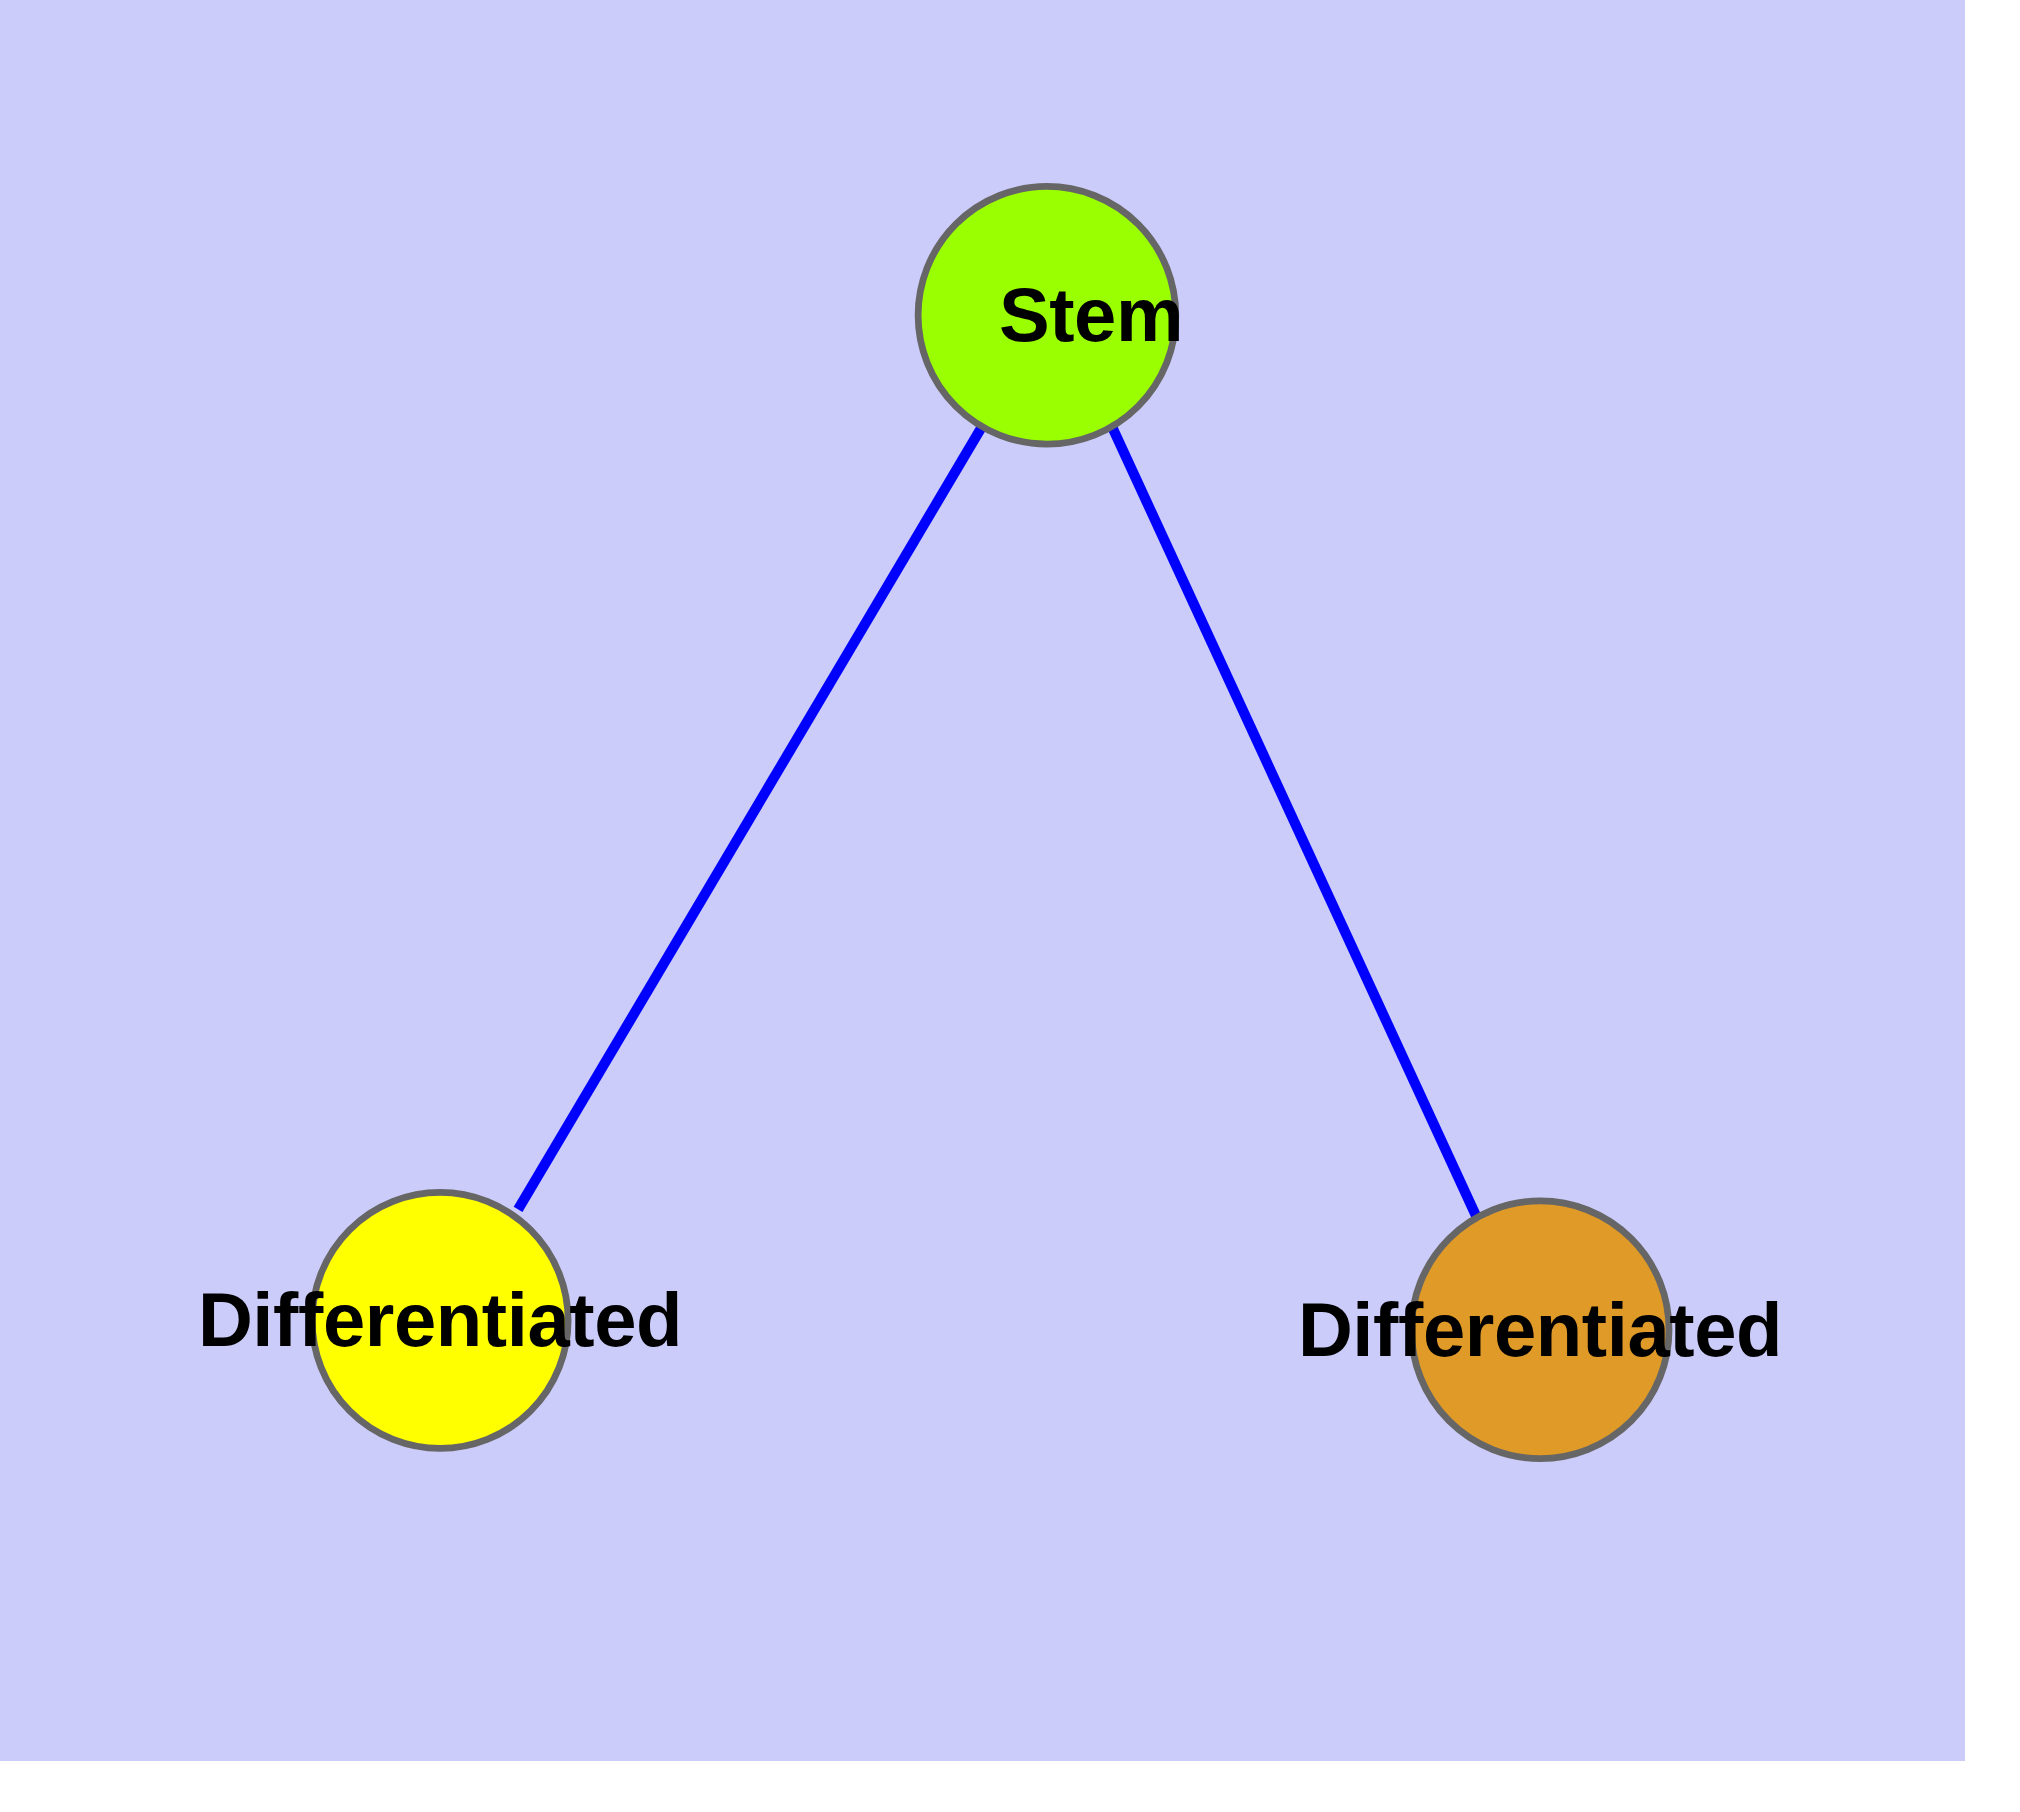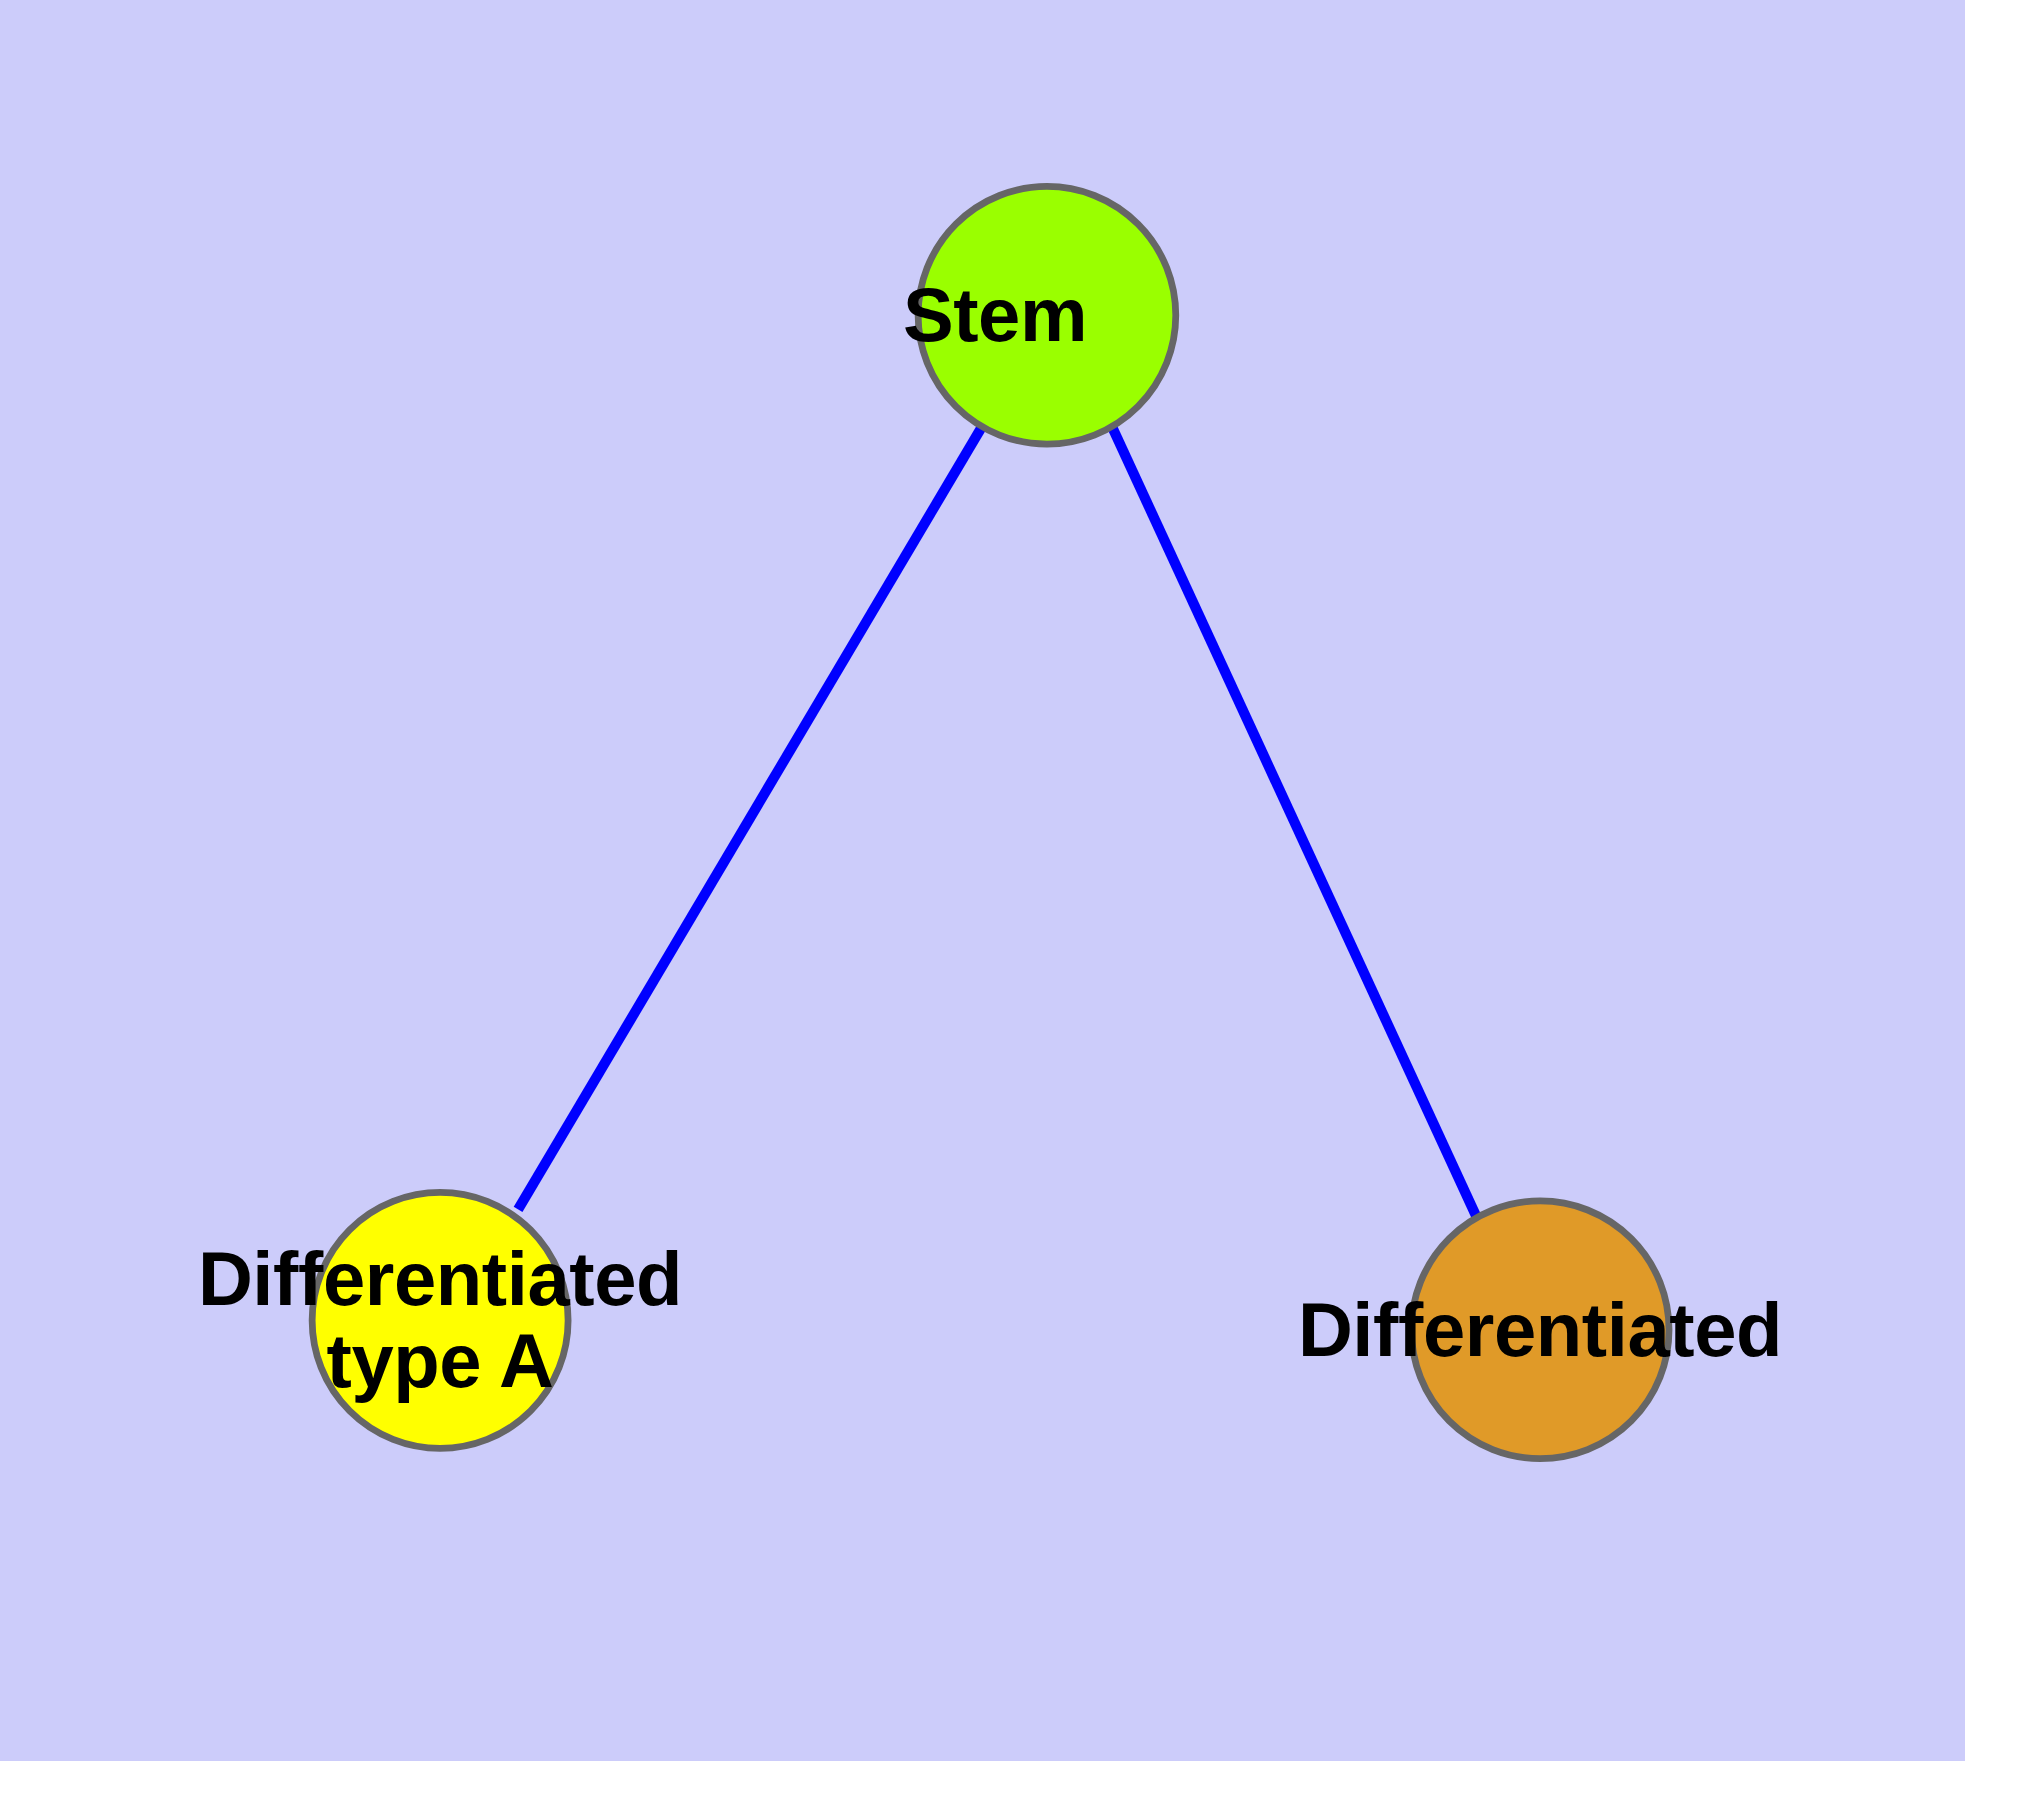--- a/index.html
+++ b/index.html
@@ -66,20 +66,20 @@
       <line class="edge-line" x1="1158" y1="504" x2="611" y2="1427"></line>
       <line class="edge-line" x1="1312" y1="504" x2="1742" y2="1436"></line>
     </g>
     <g>
       <circle class="node-circle" cx="1235" cy="372" r="152" fill="#9aff00"></circle>
       <circle class="node-circle" cx="519" cy="1558" r="151" fill="#ffff00"></circle>
       <circle class="node-circle" cx="1817" cy="1569" r="152" fill="#e09a28"></circle>
     </g>
   </svg>
 
-  <div class="node-label" style="left:995px; top:315px;">Stem</div>
+  <div class="node-label" style="left:1091px; top:315px;">Stem</div>
 
-  <div class="node-label" style="left:440px; top:1320px;"><span>Differentiated</span><br><span>type A</span></div>
+  <div class="node-label" style="left:440px; top:1320px;"><span>Differentiated</span><br></div>
 
   <div class="node-label" style="left:1540px; top:1330px;"><span>Differentiated</span><br></div>
 
 </div>
 
 
 </body></html>

